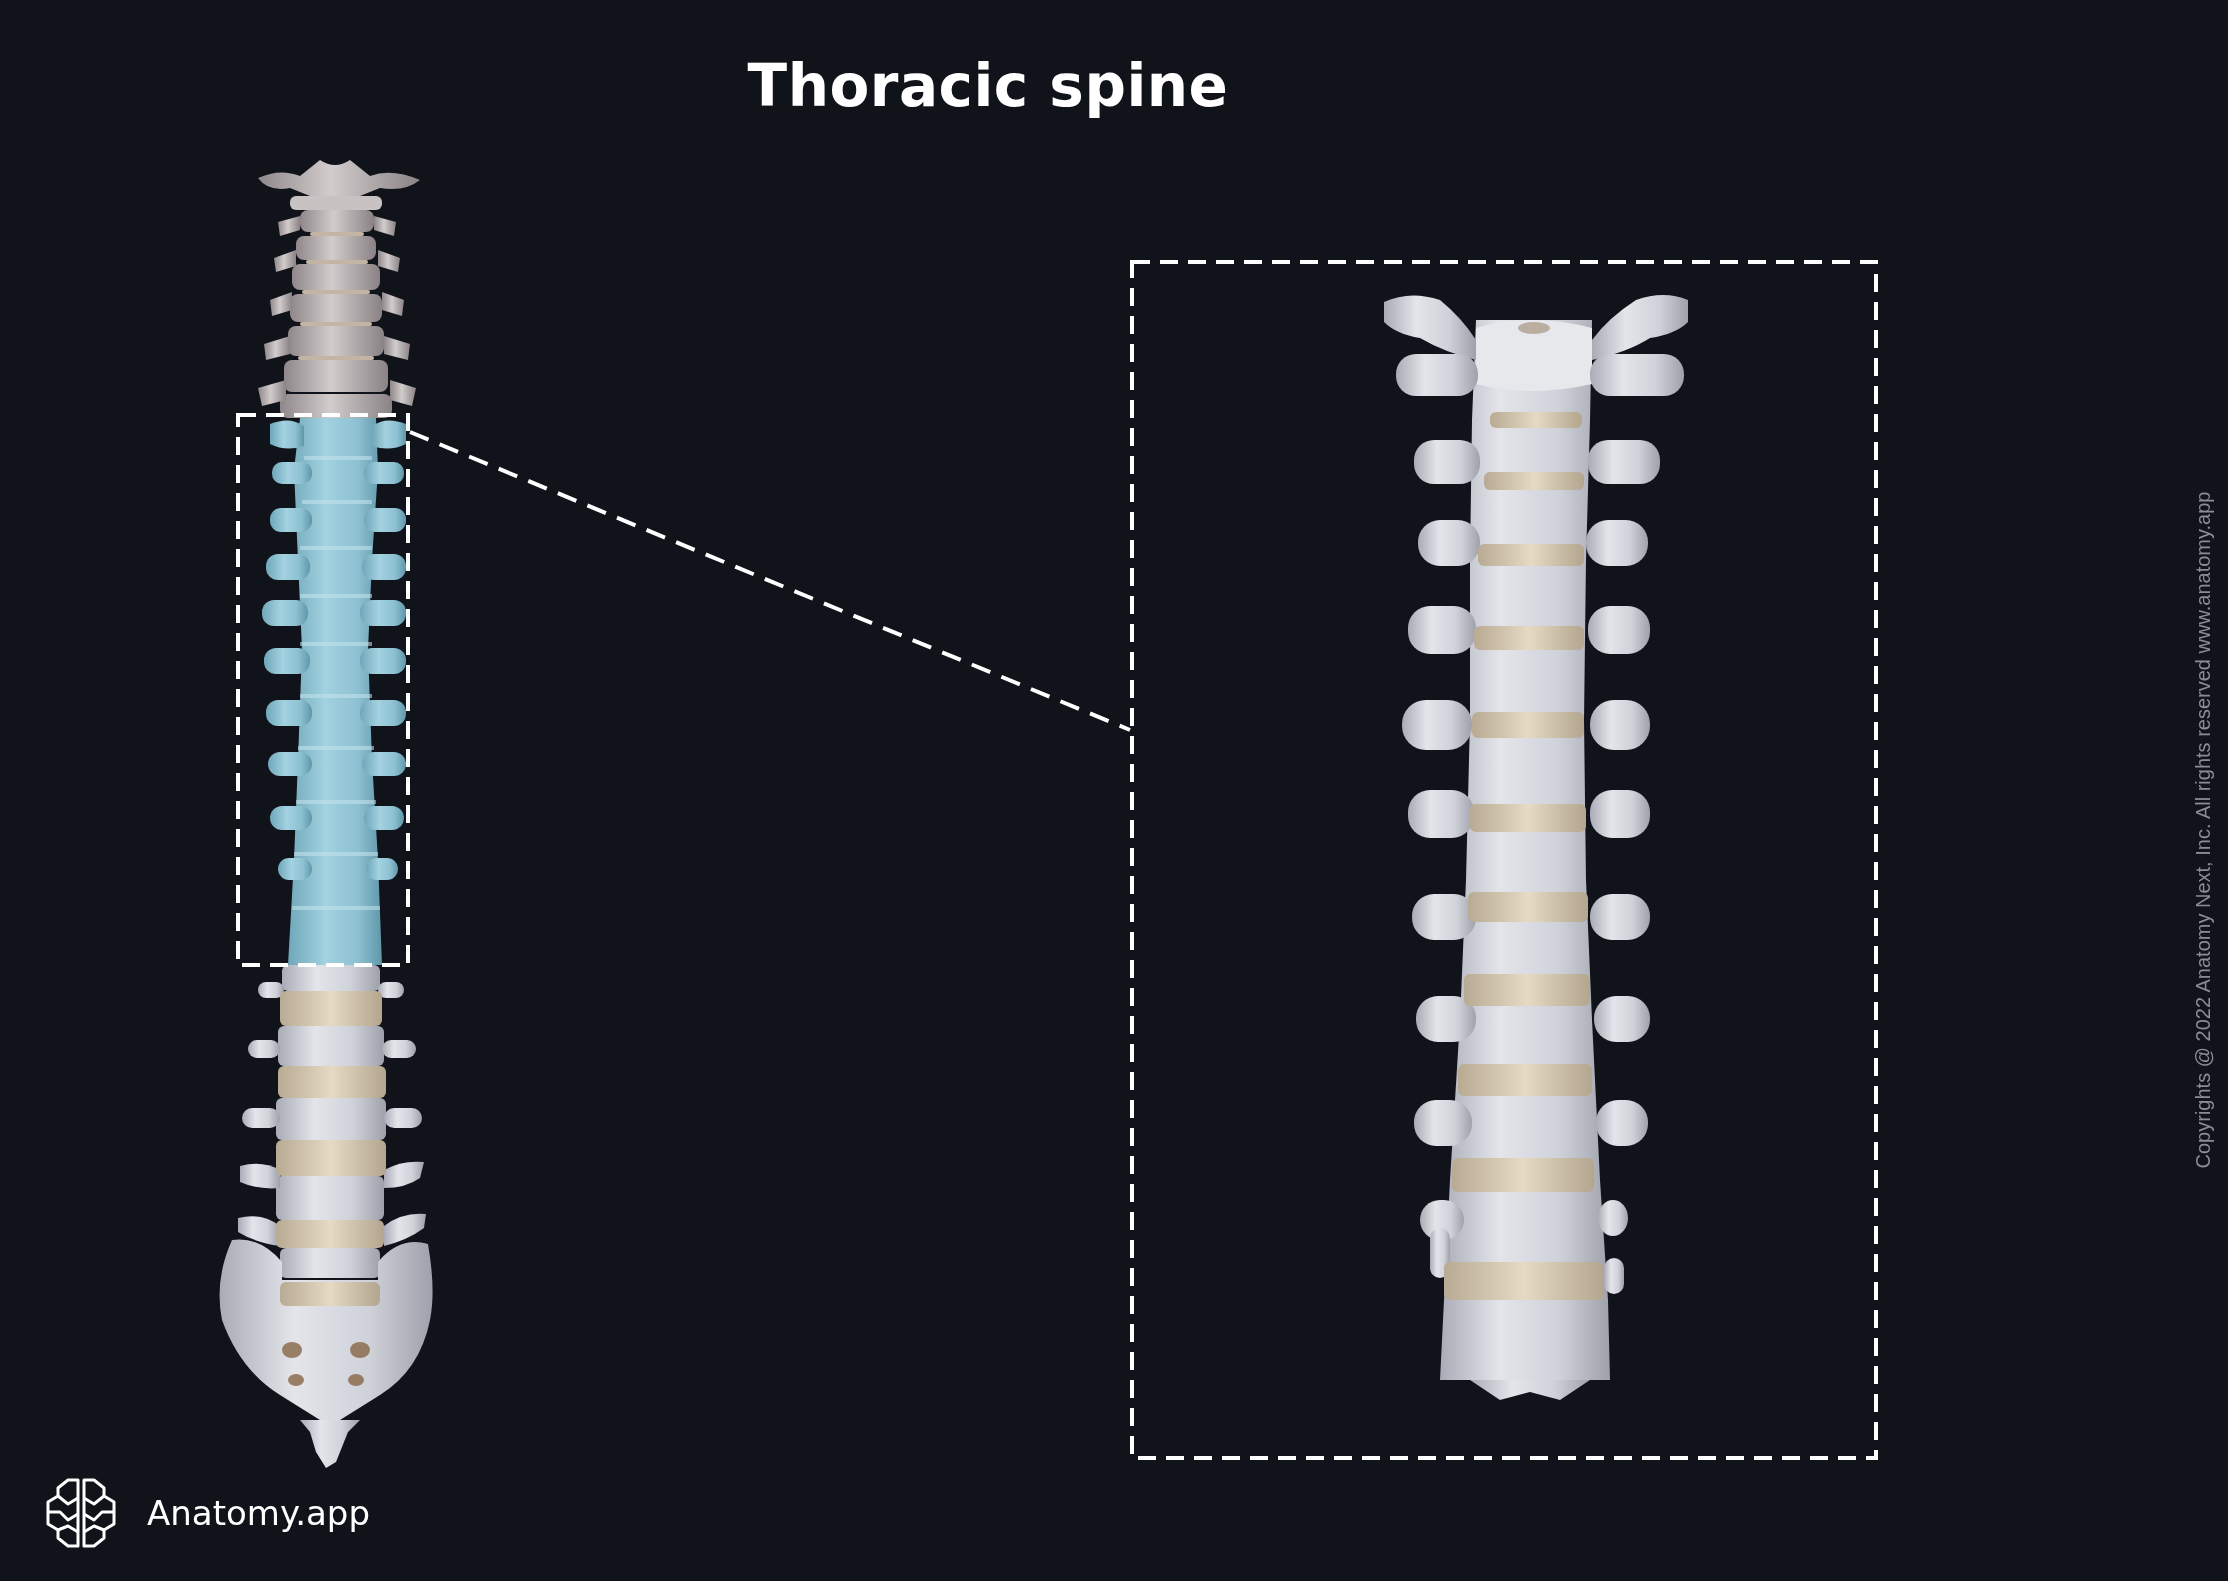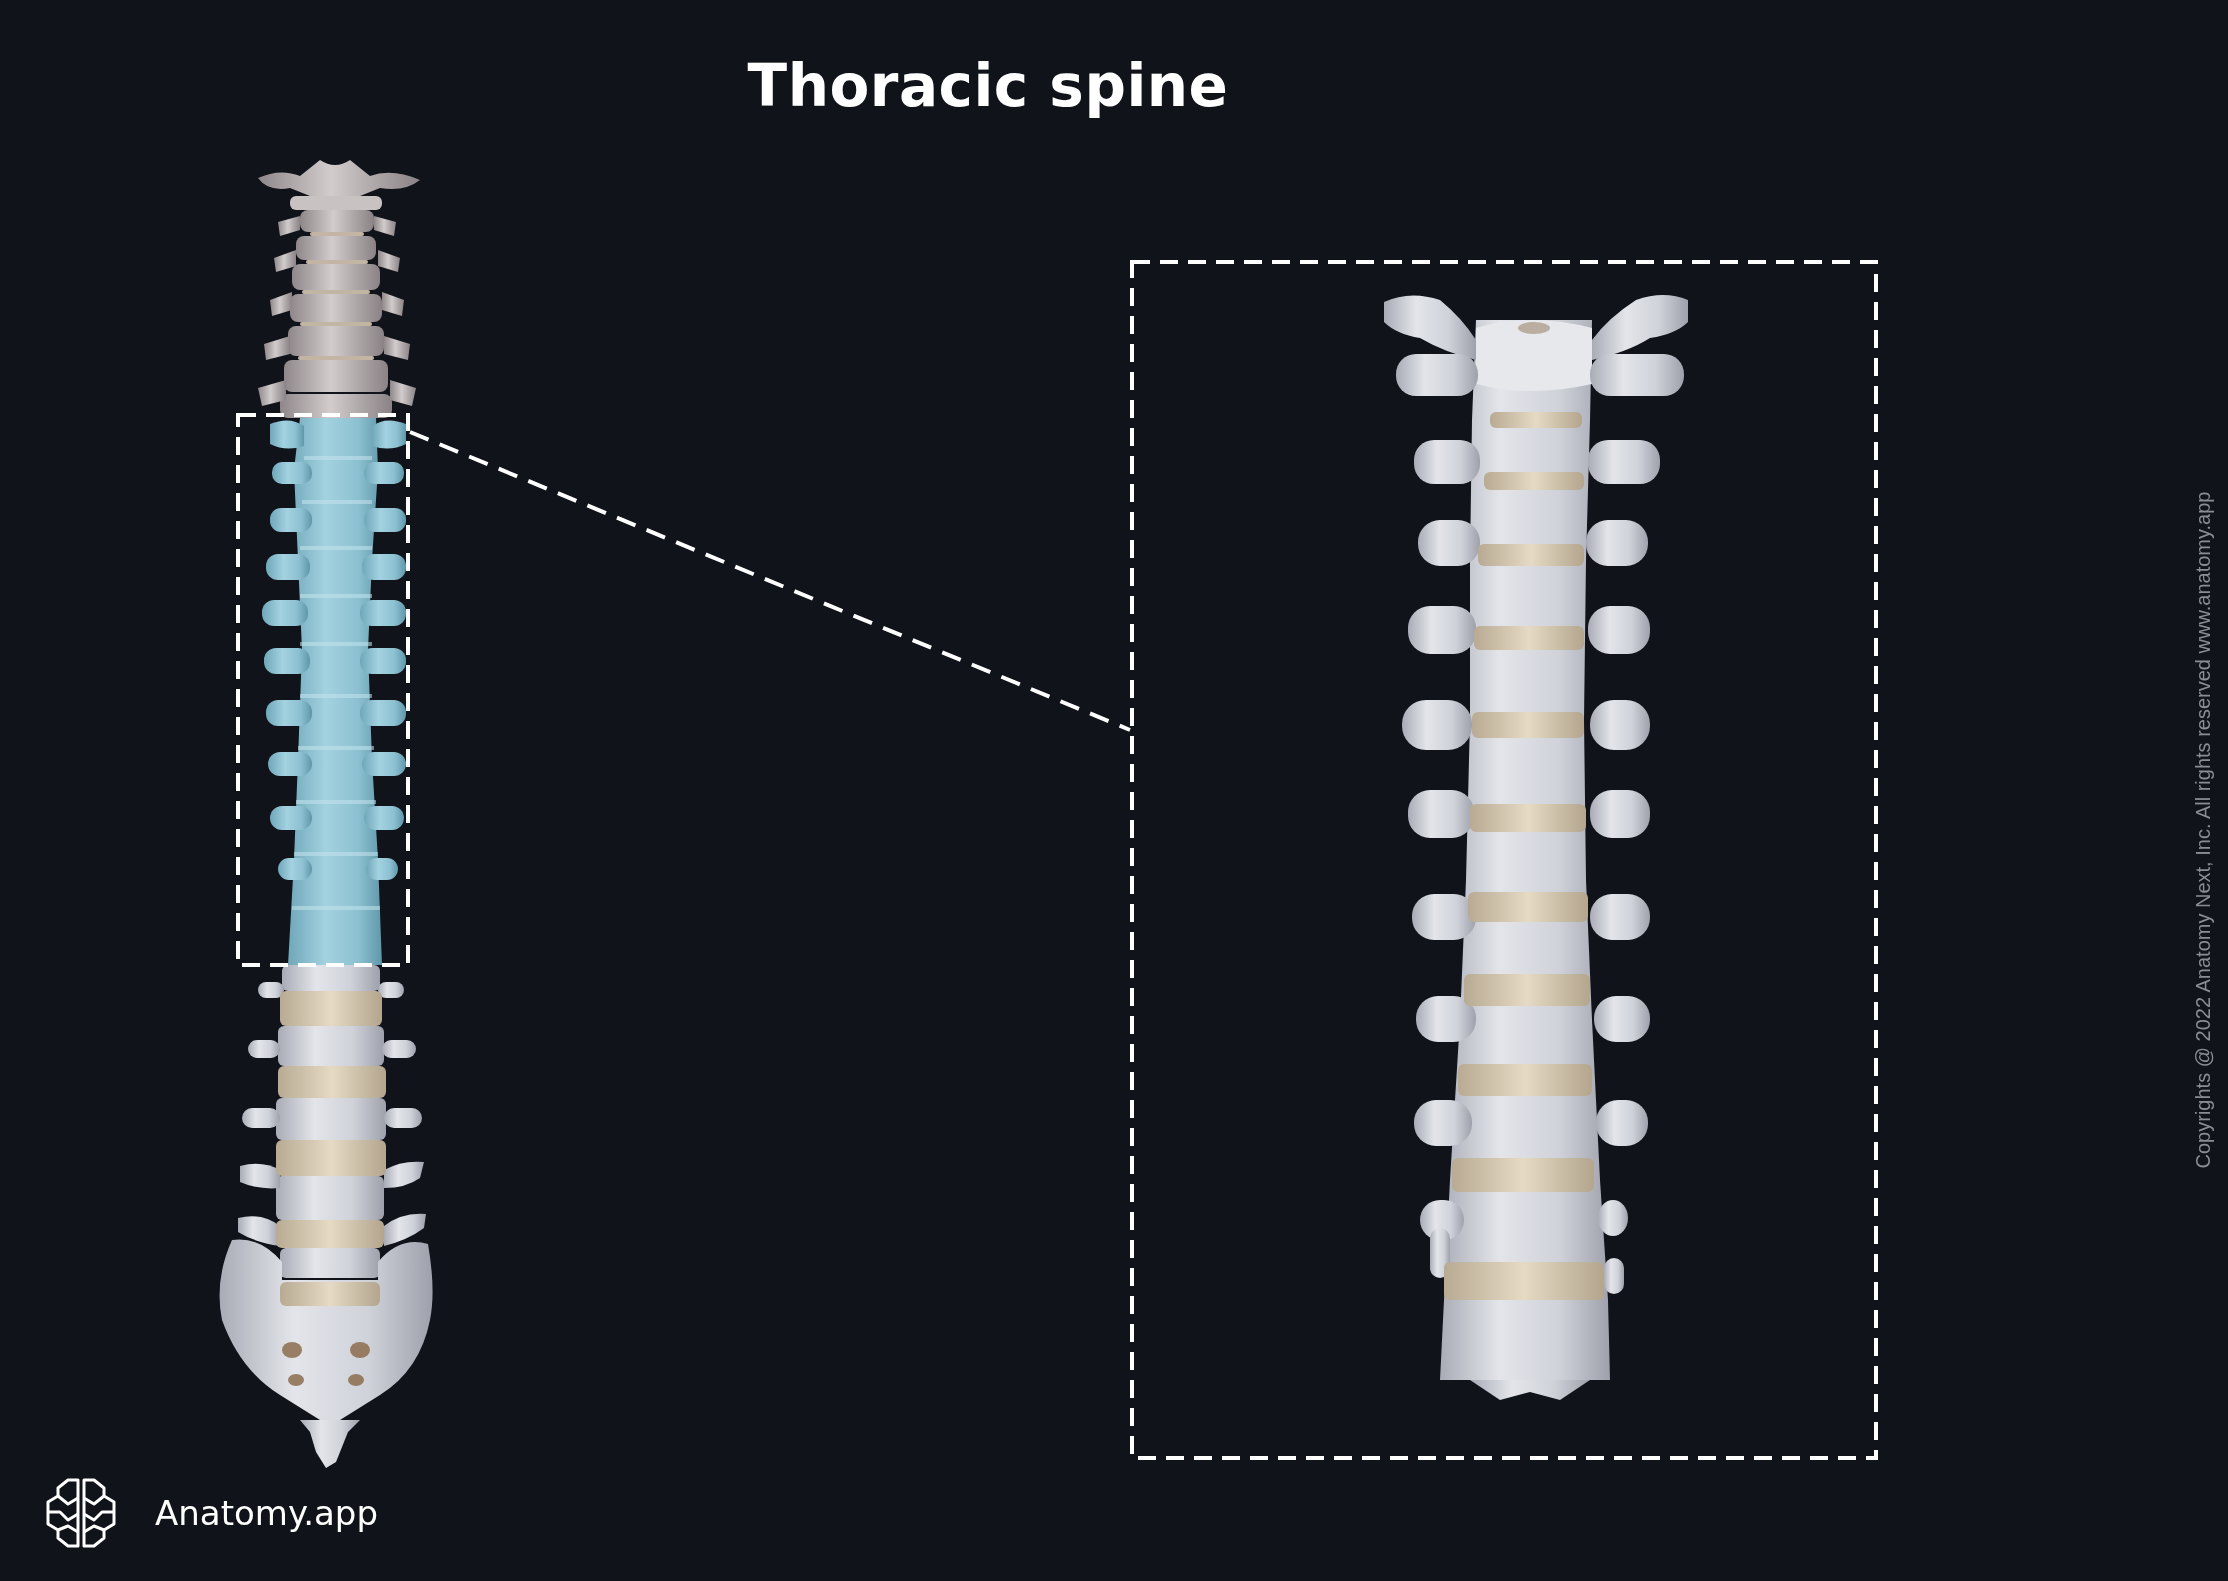--- a/index.html
+++ b/index.html
@@ -1,19 +1,19 @@
 <!DOCTYPE html>
 <html><head>
 <meta charset="utf-8">
 <style>
   html, body { margin:0; padding:0; }
   body { width:2228px; height:1581px; background:#10131a; position:relative; overflow:hidden; font-family:"DejaVu Sans", sans-serif; }
   .title { position:absolute; left:0; width:1976px; top:52px; text-align:center; color:#ffffff; font-size:58px; font-weight:bold; letter-spacing:0.5px; }
   .illustration { position:absolute; left:0; top:0; width:2228px; height:1581px; }
-  .logo { position:absolute; left:40px; top:1476px; display:flex; align-items:center; gap:33px; }
+  .logo { position:absolute; left:40px; top:1476px; display:flex; align-items:center; gap:25px; }
   .logo-text { color:#ffffff; font-size:34px; font-family:"DejaVu Sans", sans-serif; }
   .copyright { position:absolute; left:2203px; top:830px; transform:translate(-50%,-50%) rotate(-90deg); white-space:nowrap; color:#8a8d93; font-size:20px; font-family:"Liberation Sans", sans-serif; }
 </style>
 </head>
 <body>
 
 <div class="title">Thoracic spine</div>
 
 <svg class="illustration" viewBox="0 0 2228 1581" xmlns="http://www.w3.org/2000/svg">
   <defs>

